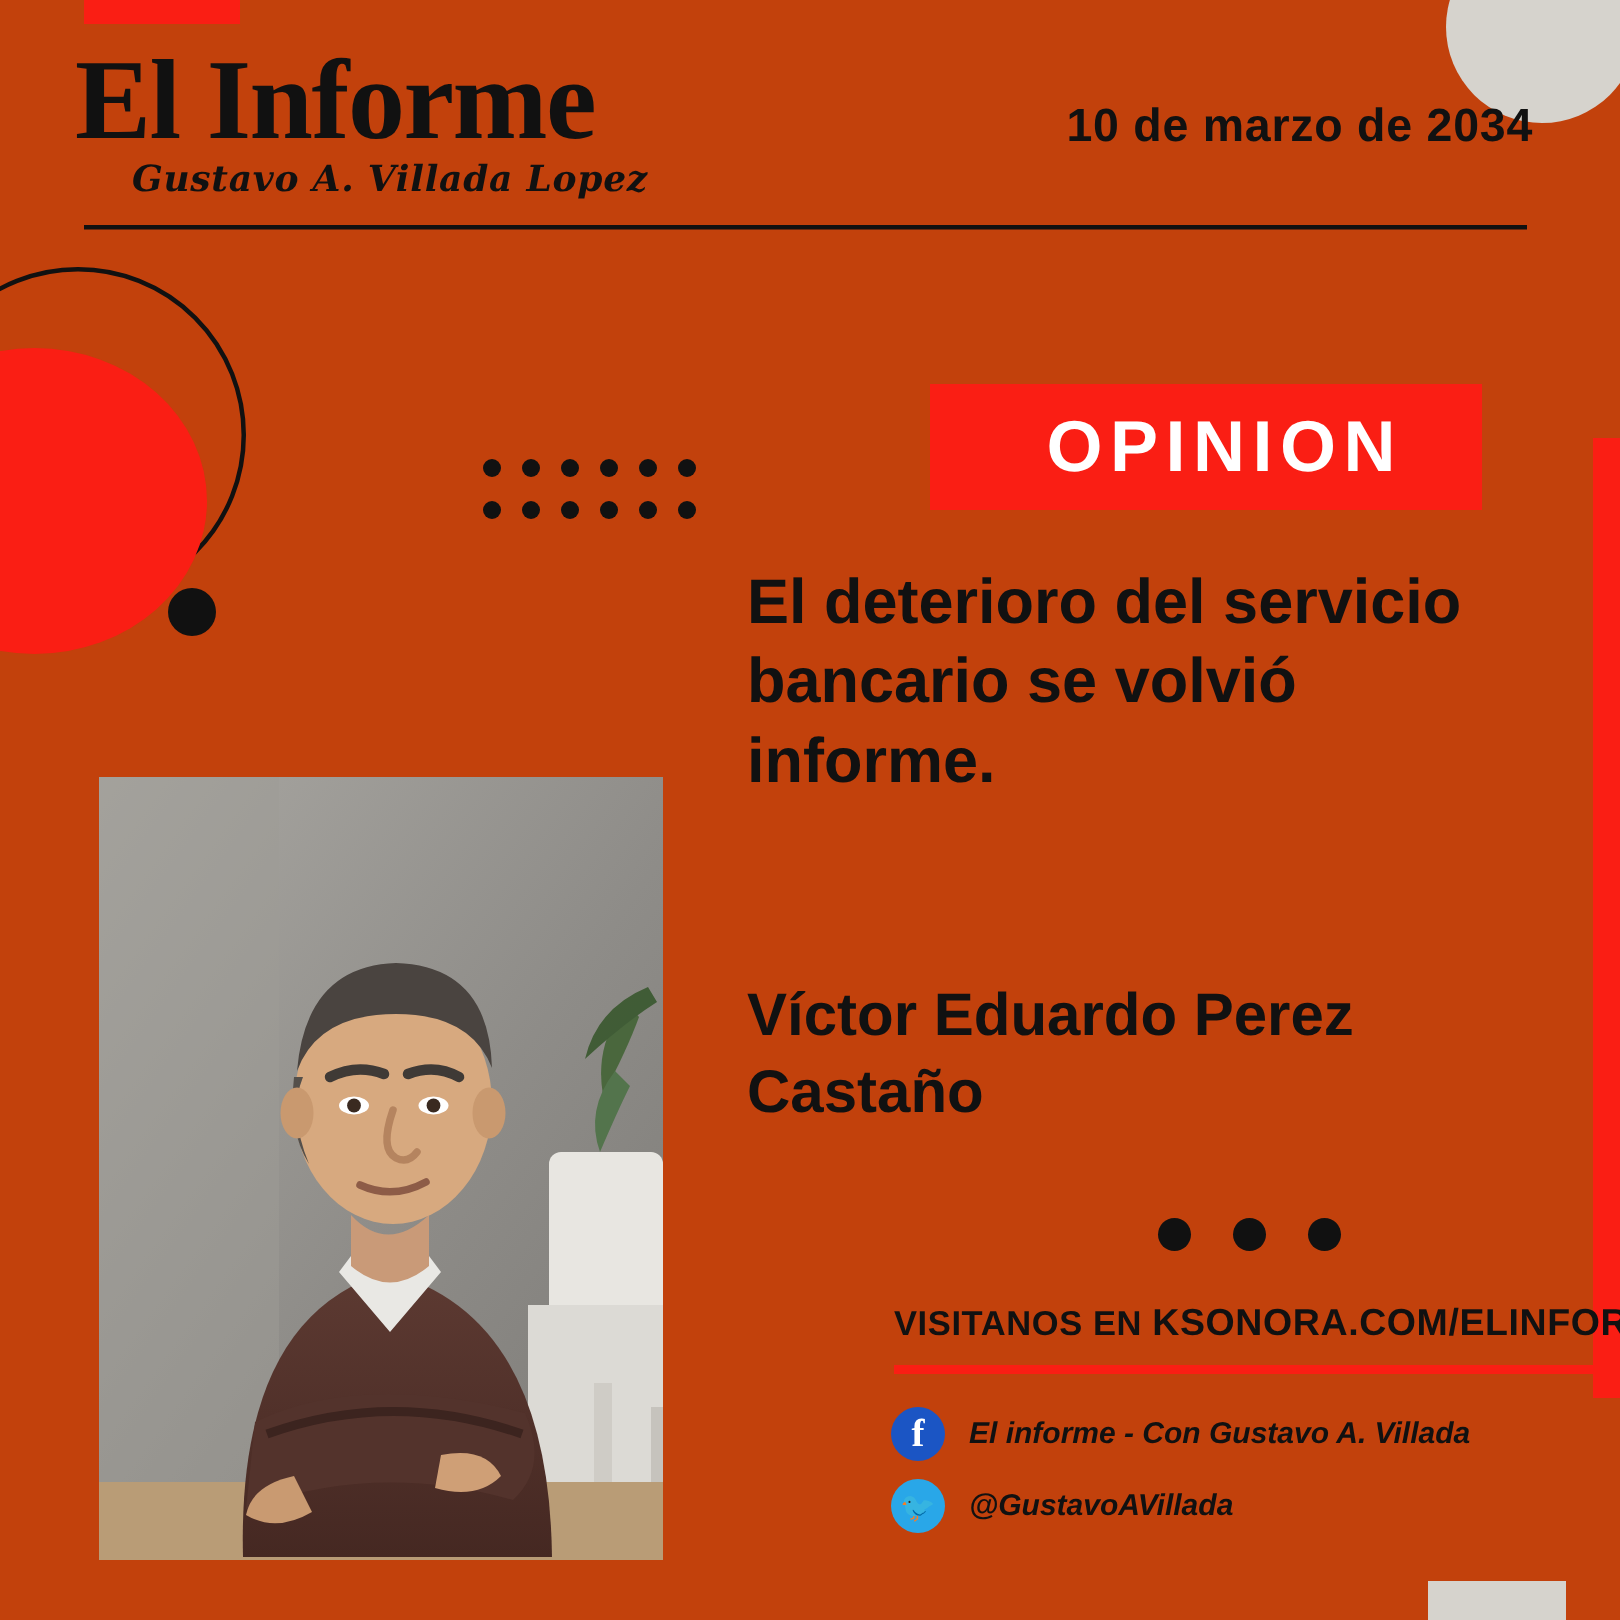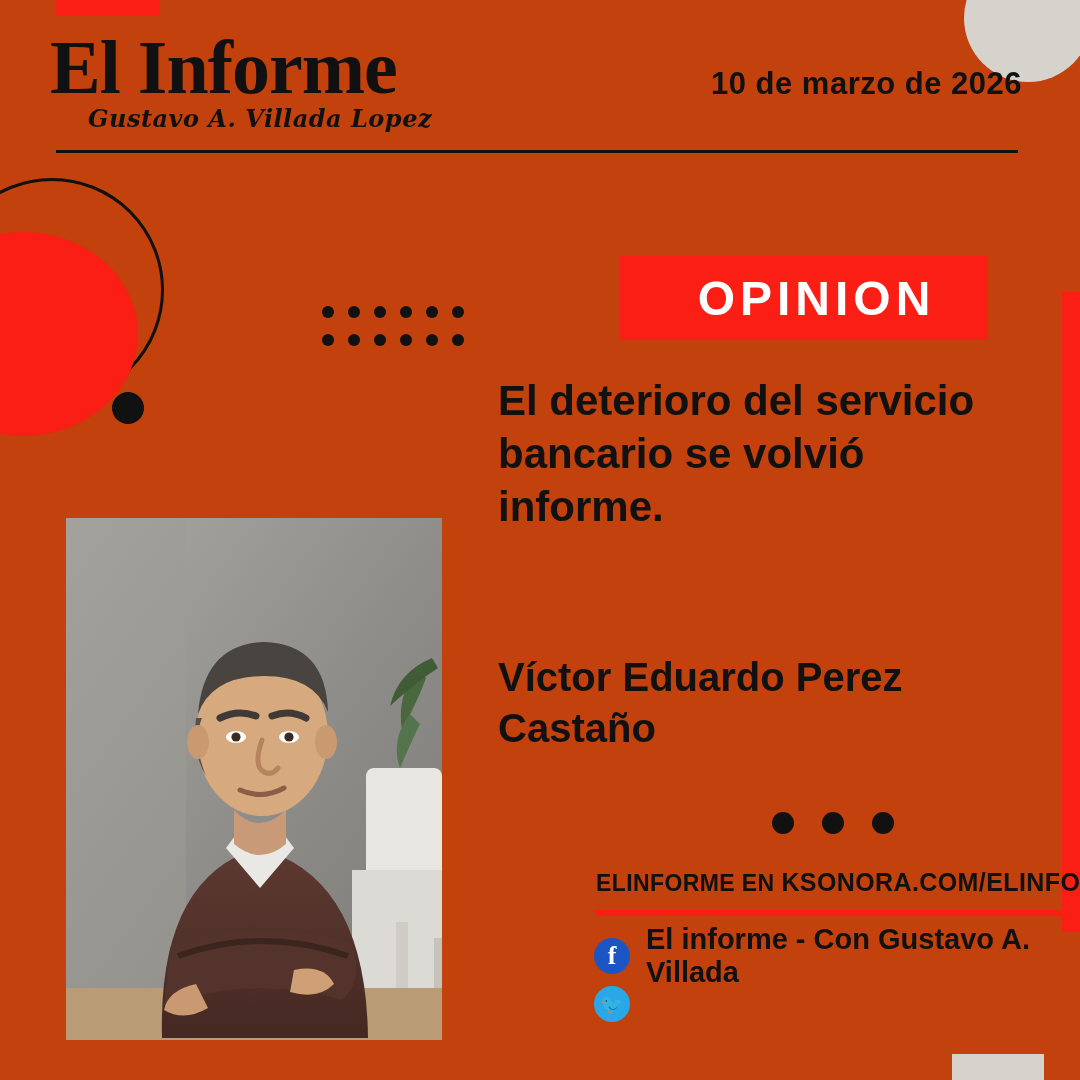--- a/index.html
+++ b/index.html
@@ -190,23 +190,24 @@
     left: 8px; top: 8px; width: 20px; height: 20px;
     border: 2.6px solid #fff; border-radius: 6px;
   }
   .ig::after {
     content: ""; position: absolute;
     left: 14px; top: 14px; width: 8px; height: 8px;
     border: 2.4px solid #fff; border-radius: 50%;
   }
   .tw { background: #29a7e8; font-size: 19px; }
   .social-label {
-    font-size: 29px;
-    font-weight: bold;
-    color: #111;
+    font-size: 20px;
+    font-weight: bold;
+    color: #111;
+    font-style: italic;
   }
 
   
   .photo {
     position: absolute; left: 66px; top: 518px;
     width: 376px; height: 522px;
     overflow: hidden;
     background: #9c9a95;
   }
   .photo svg { display: block; width: 376px; height: 522px; }
@@ -225,21 +226,21 @@
 
   <div class="top-red-bar"></div>
   <div class="top-gray-circle"></div>
   <div class="right-red-bar"></div>
 
   <div class="masthead">
     <div class="masthead-title">El Informe</div>
     <div class="masthead-sub">Gustavo A. Villada Lopez</div>
   </div>
   <div class="masthead-rule"></div>
-  <div class="issue-date">10  de marzo de  2026</div>
+  <div class="issue-date">10  de marzo de  2034</div>
 
   <div class="ring"></div>
   <div class="red-blob"></div>
   <div class="dot-black"></div>
 
   <div class="dot-grid">
     <i></i>
       <i></i>
       <i></i>
       <i></i>
@@ -260,31 +261,32 @@
   <div class="headline">El deterioro del servicio bancario se volvió informe.</div>
   <div class="byline">Víctor Eduardo Perez Castaño</div>
 
   <div class="three-dots">
     <i></i>
       <i></i>
       <i></i>
   </div>
 
   <div class="visit-line">
-    <span>ELINFORME EN </span><span class="site">KSONORA.COM/ELINFORME</span>
+    <span>VISITANOS EN </span><span class="site">KSONORA.COM/ELINFORME</span>
   </div>
   <div class="visit-rule"></div>
 
   <div class="socials">
     <div class="social-row">
       <div class="social-icon fb">f</div>
       <div class="social-label">El informe - Con Gustavo A. Villada</div>
     </div>
     <div class="social-row">
       <div class="social-icon tw">🐦</div>
+      <div class="social-label">@GustavoAVillada</div>
     </div>
   </div>
 
   <div class="photo">
     <svg viewBox="0 0 376 522" xmlns="http://www.w3.org/2000/svg">
       <defs>
         <linearGradient id="wallG" x1="0" y1="0" x2="1" y2="1">
           <stop offset="0%" stop-color="#a9a7a2"></stop>
           <stop offset="55%" stop-color="#8e8c88"></stop>
           <stop offset="100%" stop-color="#7c7a76"></stop>

